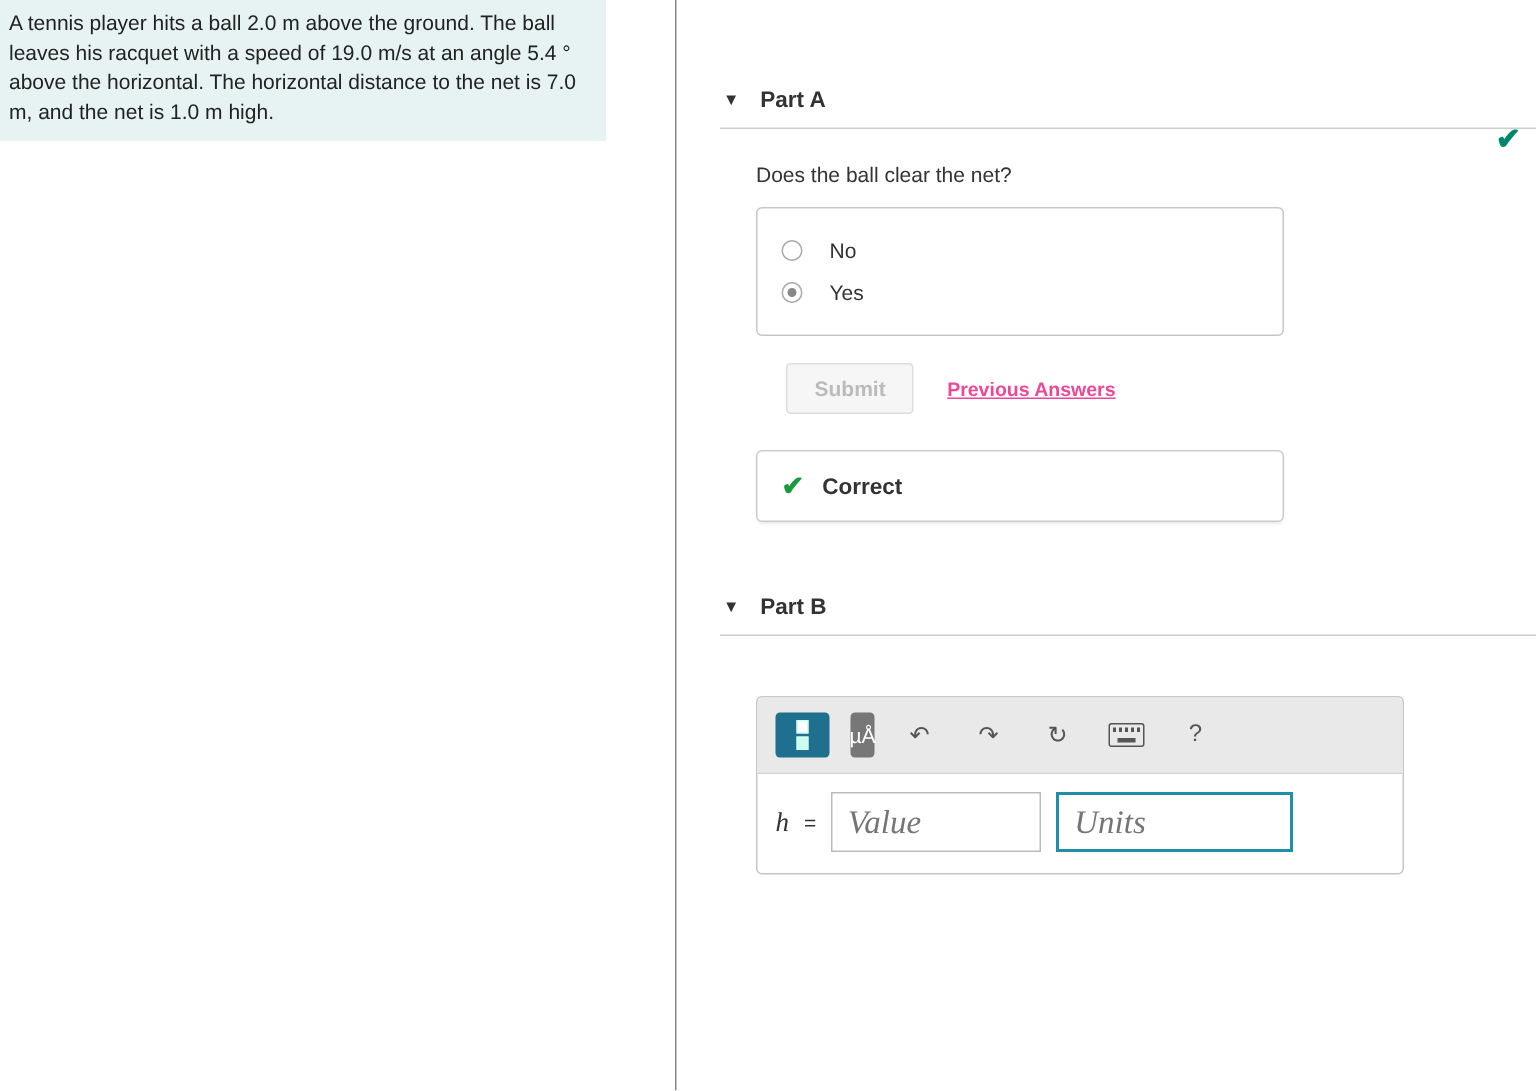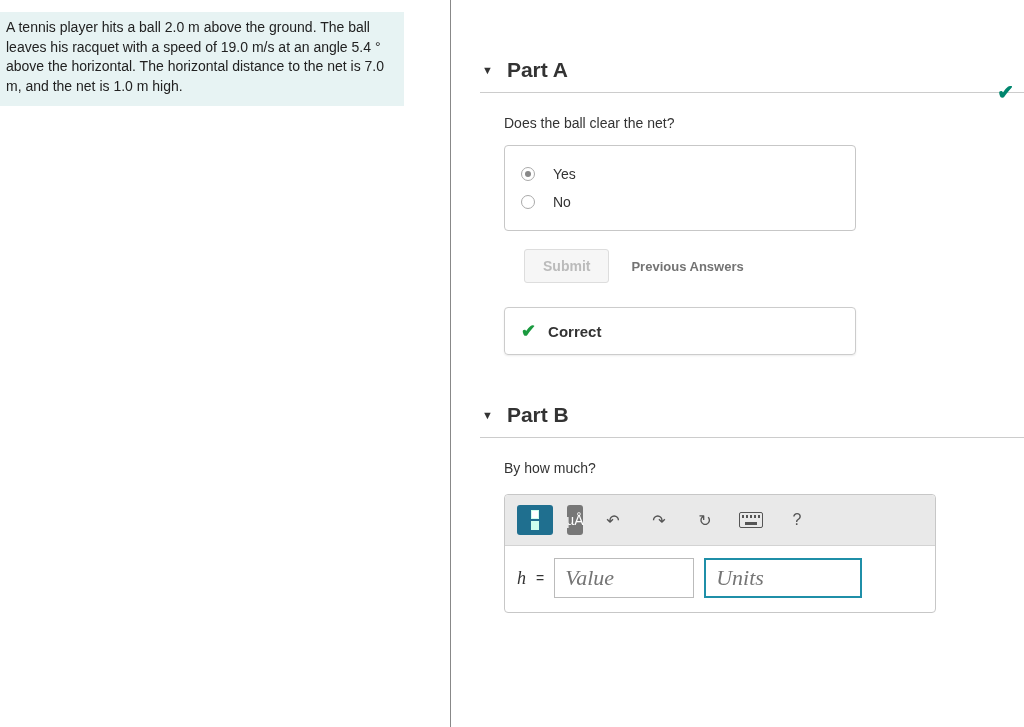--- a/index.html
+++ b/index.html
@@ -7,21 +7,21 @@
     font-family: Arial, Helvetica, sans-serif;
     font-size: 14px;
     color: #333;
     background: #fff;
     width: 1024px;
     height: 727px;
     position: relative;
   }
   .problem-box {
     position: absolute;
-    left: 0; top: 12px;
+    left: 0; top: 0;
     width: 404px;
     background: #e7f3f3;
     padding: 6px 10px 10px 6px;
     line-height: 1.4;
     color: #222;
   }
   .divider {
     position: absolute;
     left: 450px; top: 0;
     width: 1px; height: 727px;
@@ -43,21 +43,21 @@
   }
   .part-header.first { margin-top: 44px; }
   .part-header .tri {
     font-size: 11px;
     color: #333;
     margin-right: 14px;
     margin-left: 2px;
   }
   .part-header .title {
     font-weight: bold;
-    font-size: 21px;
+    font-size: 15px;
   }
   .part-check {
     position: absolute;
     right: 10px;
     top: 36px;
     color: #00866e;
     font-size: 20px;
     font-weight: bold;
   }
   .part-body {
@@ -101,23 +101,24 @@
   .btn-submit {
     border: 1px solid #ddd;
     background: #f6f6f6;
     color: #bbb;
     padding: 8px 18px;
     border-radius: 3px;
     font-size: 14px;
     font-weight: bold;
   }
   .prev-link {
-    color: #737373;
+    color: #ec4899;
     font-weight: bold;
     font-size: 13px;
+    text-decoration: underline;
   }
   .correct-box {
     margin-top: 24px;
     border: 1px solid #ccc;
     border-radius: 4px;
     width: 352px;
     padding: 12px 16px;
     display: flex;
     align-items: center;
     gap: 12px;
@@ -223,47 +224,46 @@
     <span class="tri">▼</span>
     <span class="title">Part A</span>
     <span class="part-check">✔</span>
   </div>
 
   <div class="part-body">
     <div class="qtext">Does the ball clear the net?</div>
 
     <div class="options-box">
       <div class="opt-row">
+        <span class="radio"></span>
+        <span>No</span>
+      </div>
+      <div class="opt-row">
         <span class="radio selected"></span>
         <span>Yes</span>
-      </div>
-      <div class="opt-row">
-        <span class="radio"></span>
-        <span>No</span>
       </div>
     </div>
 
     <div class="submit-row">
       <button class="btn-submit">Submit</button>
       <a class="prev-link">Previous Answers</a>
     </div>
 
     <div class="correct-box">
       <span class="check-icon">✔</span>
       <span class="correct-label">Correct</span>
     </div>
   </div>
 
   <div class="part-header">
     <span class="tri">▼</span>
     <span class="title">Part B</span>
   </div>
 
   <div class="part-body">
-    <div class="qtext">By how much?</div>
 
     <div class="answer-panel">
       <div class="toolbar">
         <div class="tb-btn blue">
           <span class="frac">
               <span class="t"></span>
               <span class="b"></span>
             </span>
         </div>
         <div class="tb-btn grey">µÅ</div>

